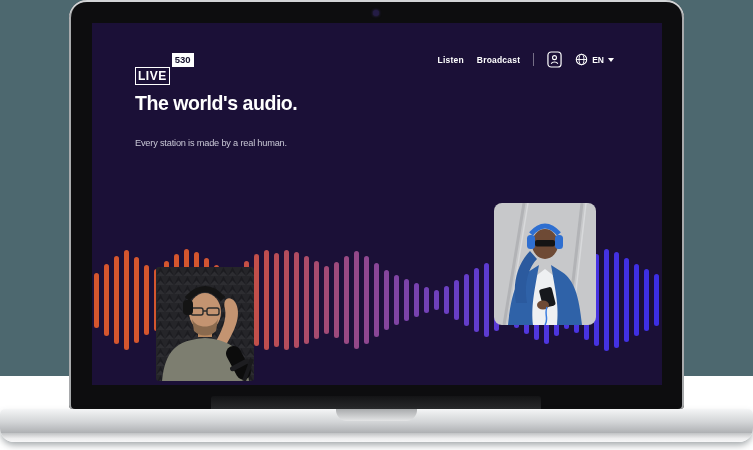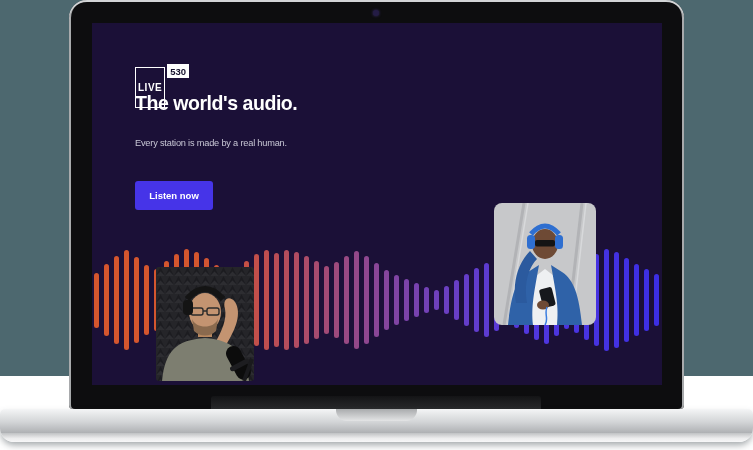--- a/index.html
+++ b/index.html
@@ -19,22 +19,22 @@
   .base{position:absolute;left:0;top:409px;width:753px;height:33px;border-radius:5px 5px 14px 14px;
         overflow:hidden;box-shadow:0 4px 7px -1px rgba(70,80,85,.5);}
   .base-top{height:24px;background:linear-gradient(#f4f5f6,#d2d4d6 55%,#aeb0b3);}
   .base-bottom{height:9px;background:linear-gradient(#c0c2c4,#ededee 60%,#f7f7f8);}
   .notch{position:absolute;left:336px;top:0;width:81px;height:12px;
          background:linear-gradient(#a9abad,#e3e4e5);border-radius:0 0 11px 11px;}
   
   .topbar{position:absolute;left:43px;right:48px;top:11px;display:flex;align-items:center;
           justify-content:space-between;z-index:3;}
   .logo{display:flex;align-items:center;gap:2px;cursor:pointer;}
-  .logo-live{border:1.5px solid #fff;color:#fff;font-weight:700;font-size:10px;
-             padding:14px 2px;letter-spacing:.5px;margin-top:33px;}
+  .logo-live{border:1.5px solid #fff;color:#fff;font-weight:700;font-size:12px;
+             padding:1px 2px;letter-spacing:.5px;margin-top:33px;}
   .logo-365{background:#fff;color:#14102c;font-weight:700;font-size:9.5px;padding:1.5px 3px;}
   .nav{display:flex;align-items:center;gap:13px;}
   .nav-link{color:#fff;font-size:8.5px;font-weight:700;cursor:pointer;letter-spacing:.2px;}
   .nav-divider{width:1px;height:13px;background:rgba(255,255,255,.4);}
   .icon-btn{display:flex;align-items:center;cursor:pointer;}
   .lang{display:flex;align-items:center;gap:4px;cursor:pointer;}
   .lang-code{color:#fff;font-size:8.5px;font-weight:700;}
   .caret{width:0;height:0;border-left:3.5px solid transparent;border-right:3.5px solid transparent;
          border-top:4px solid #fff;}
   .hero-title{position:absolute;left:43px;top:68px;color:#fff;font-size:21px;font-weight:700;
@@ -183,25 +183,45 @@
         <ellipse cx="49" cy="102" rx="6" ry="4.5" fill="#6e4a35"></ellipse>
         <path d="M53 104 C50 111 55 116 51 122" fill="none" stroke="#3a7de0" stroke-width="1.5"></path>
       </svg>
     </div>
 
     <div class="topbar">
       <div class="logo">
         <span class="logo-live">LIVE</span>
         <span class="logo-365">530</span>
       </div>
+      <div class="nav">
+        <span class="nav-link">Listen</span>
+        <span class="nav-link">Broadcast</span>
+        <span class="nav-divider"></span>
+        <span class="icon-btn">
+          <svg width="15" height="17" viewBox="0 0 16 18">
+            <rect x="1" y="1" width="14" height="16" rx="3.5" fill="none" stroke="#fff" stroke-width="1.3"></rect>
+            <circle cx="8" cy="7" r="2.1" fill="none" stroke="#fff" stroke-width="1.2"></circle>
+            <path d="M4.5 13.5 C5.5 11 10.5 11 11.5 13.5" fill="none" stroke="#fff" stroke-width="1.2"></path>
+          </svg>
+        </span>
+        <div class="lang">
+          <svg width="13" height="13" viewBox="0 0 14 14">
+            <circle cx="7" cy="7" r="5.6" fill="none" stroke="#fff" stroke-width="1.2"></circle>
+            <ellipse cx="7" cy="7" rx="2.6" ry="5.6" fill="none" stroke="#fff" stroke-width="1"></ellipse>
+            <line x1="1.4" y1="7" x2="12.6" y2="7" stroke="#fff" stroke-width="1"></line>
+          </svg>
+          <span class="lang-code">EN</span>
+          <span class="caret"></span>
+        </div>
+      </div>
     </div>
 
     <div class="hero-title">The world's audio.</div>
     <div class="hero-sub">Every station is made by a real human.</div>
-    <button class="cta">Listen now</button>
 
   </div>
   <div class="hinge"></div>
 </div>
 
 <div class="base">
   <div class="base-top"></div>
   <div class="base-bottom"></div>
   <div class="notch"></div>
 </div>

